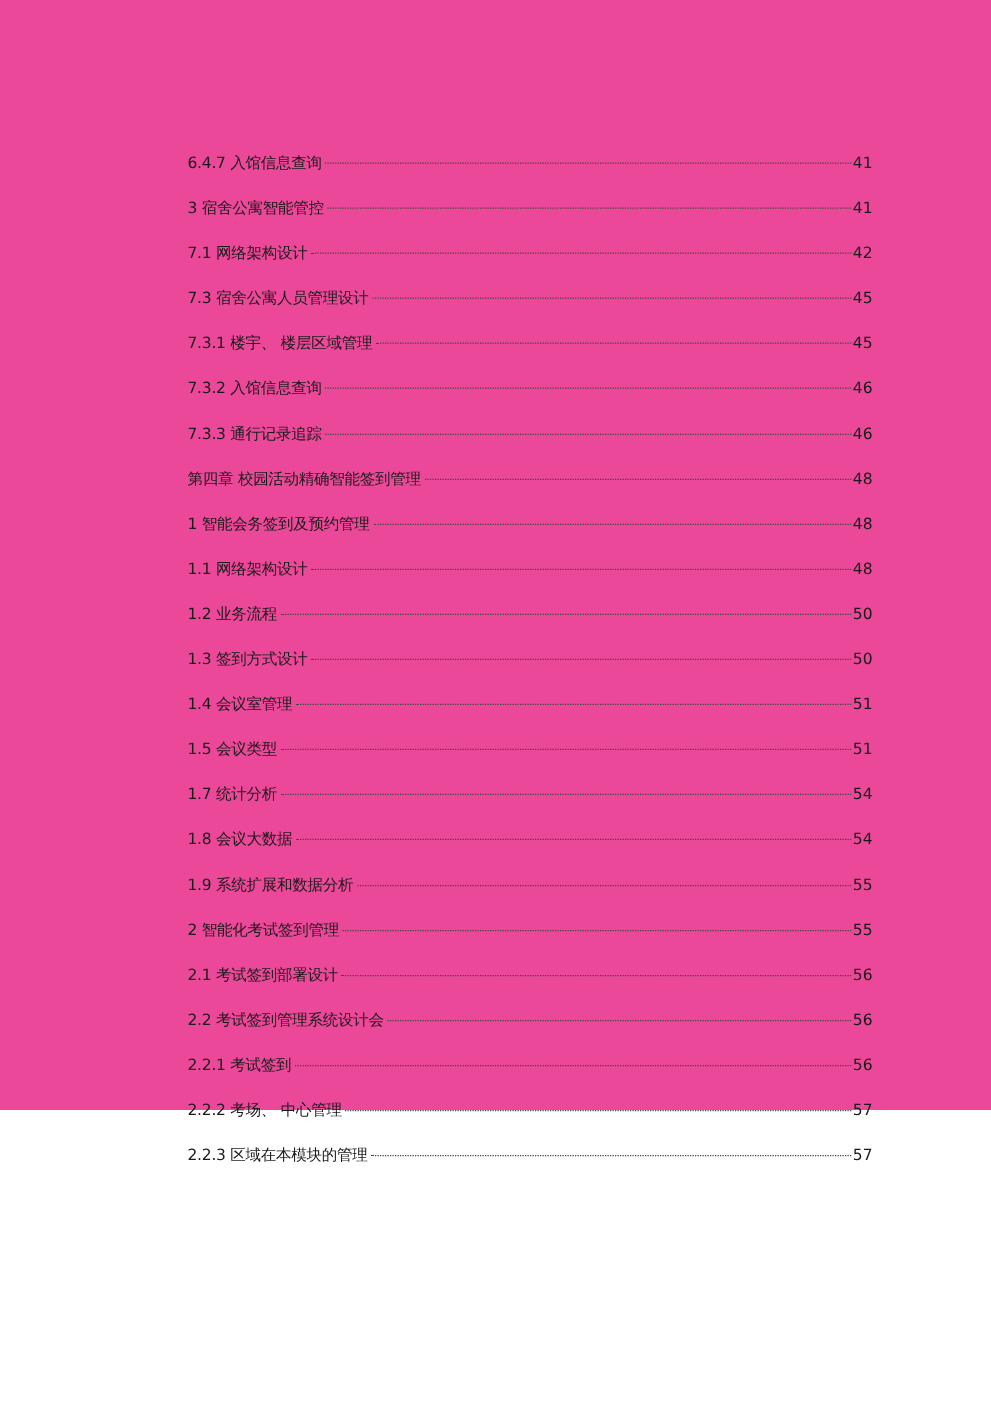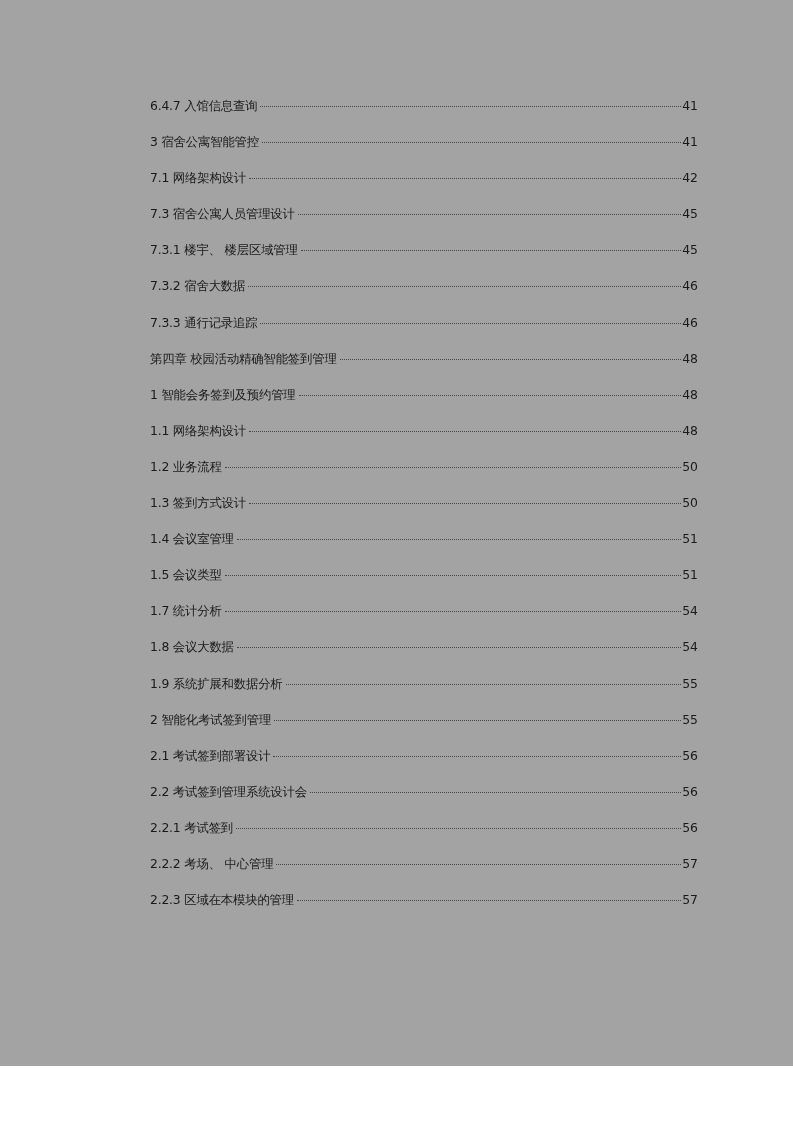--- a/index.html
+++ b/index.html
@@ -12,22 +12,22 @@
       height: 1122px;
       position: relative;
       overflow: hidden;
       font-family: "DejaVu Sans", "Liberation Sans", sans-serif;
       color: #1a1a1a;
     }
     .page {
       position: absolute;
       left: 0; top: 0;
       width: 793px;
-      height: 1066px;
-      background: #a3a3a3;
+      height: 888px;
+      background: #ec4899;
     }
     .toc {
       position: absolute;
       left: 150px;
       top: 96px;
       width: 548px;
       margin: 0;
       padding: 0;
       list-style: none;
     }
@@ -47,20 +47,21 @@
     .toc-leader {
       flex: 1 1 auto;
       margin: 0 1px 0 3px;
       border-bottom: 1px dotted #444;
       transform: translateY(-3px);
       min-width: 10px;
     }
     .toc-page {
       flex: 0 0 auto;
       text-align: right;
+      margin-top: 24px;
     }
   </style>
 </head>
 <body>
 
 <div class="page">
   <ul class="toc" id="toc">
       <li class="toc-entry">
         <span class="toc-title">6.4.7 入馆信息查询</span>
         <span class="toc-leader"></span>
@@ -80,21 +81,21 @@
         <span class="toc-title">7.3 宿舍公寓人员管理设计</span>
         <span class="toc-leader"></span>
         <span class="toc-page">45</span>
       </li>
       <li class="toc-entry">
         <span class="toc-title">7.3.1 楼宇、 楼层区域管理</span>
         <span class="toc-leader"></span>
         <span class="toc-page">45</span>
       </li>
       <li class="toc-entry">
-        <span class="toc-title">7.3.2 宿舍大数据</span>
+        <span class="toc-title">7.3.2 入馆信息查询</span>
         <span class="toc-leader"></span>
         <span class="toc-page">46</span>
       </li>
       <li class="toc-entry">
         <span class="toc-title">7.3.3 通行记录追踪</span>
         <span class="toc-leader"></span>
         <span class="toc-page">46</span>
       </li>
       <li class="toc-entry">
         <span class="toc-title">第四章 校园活动精确智能签到管理</span>

